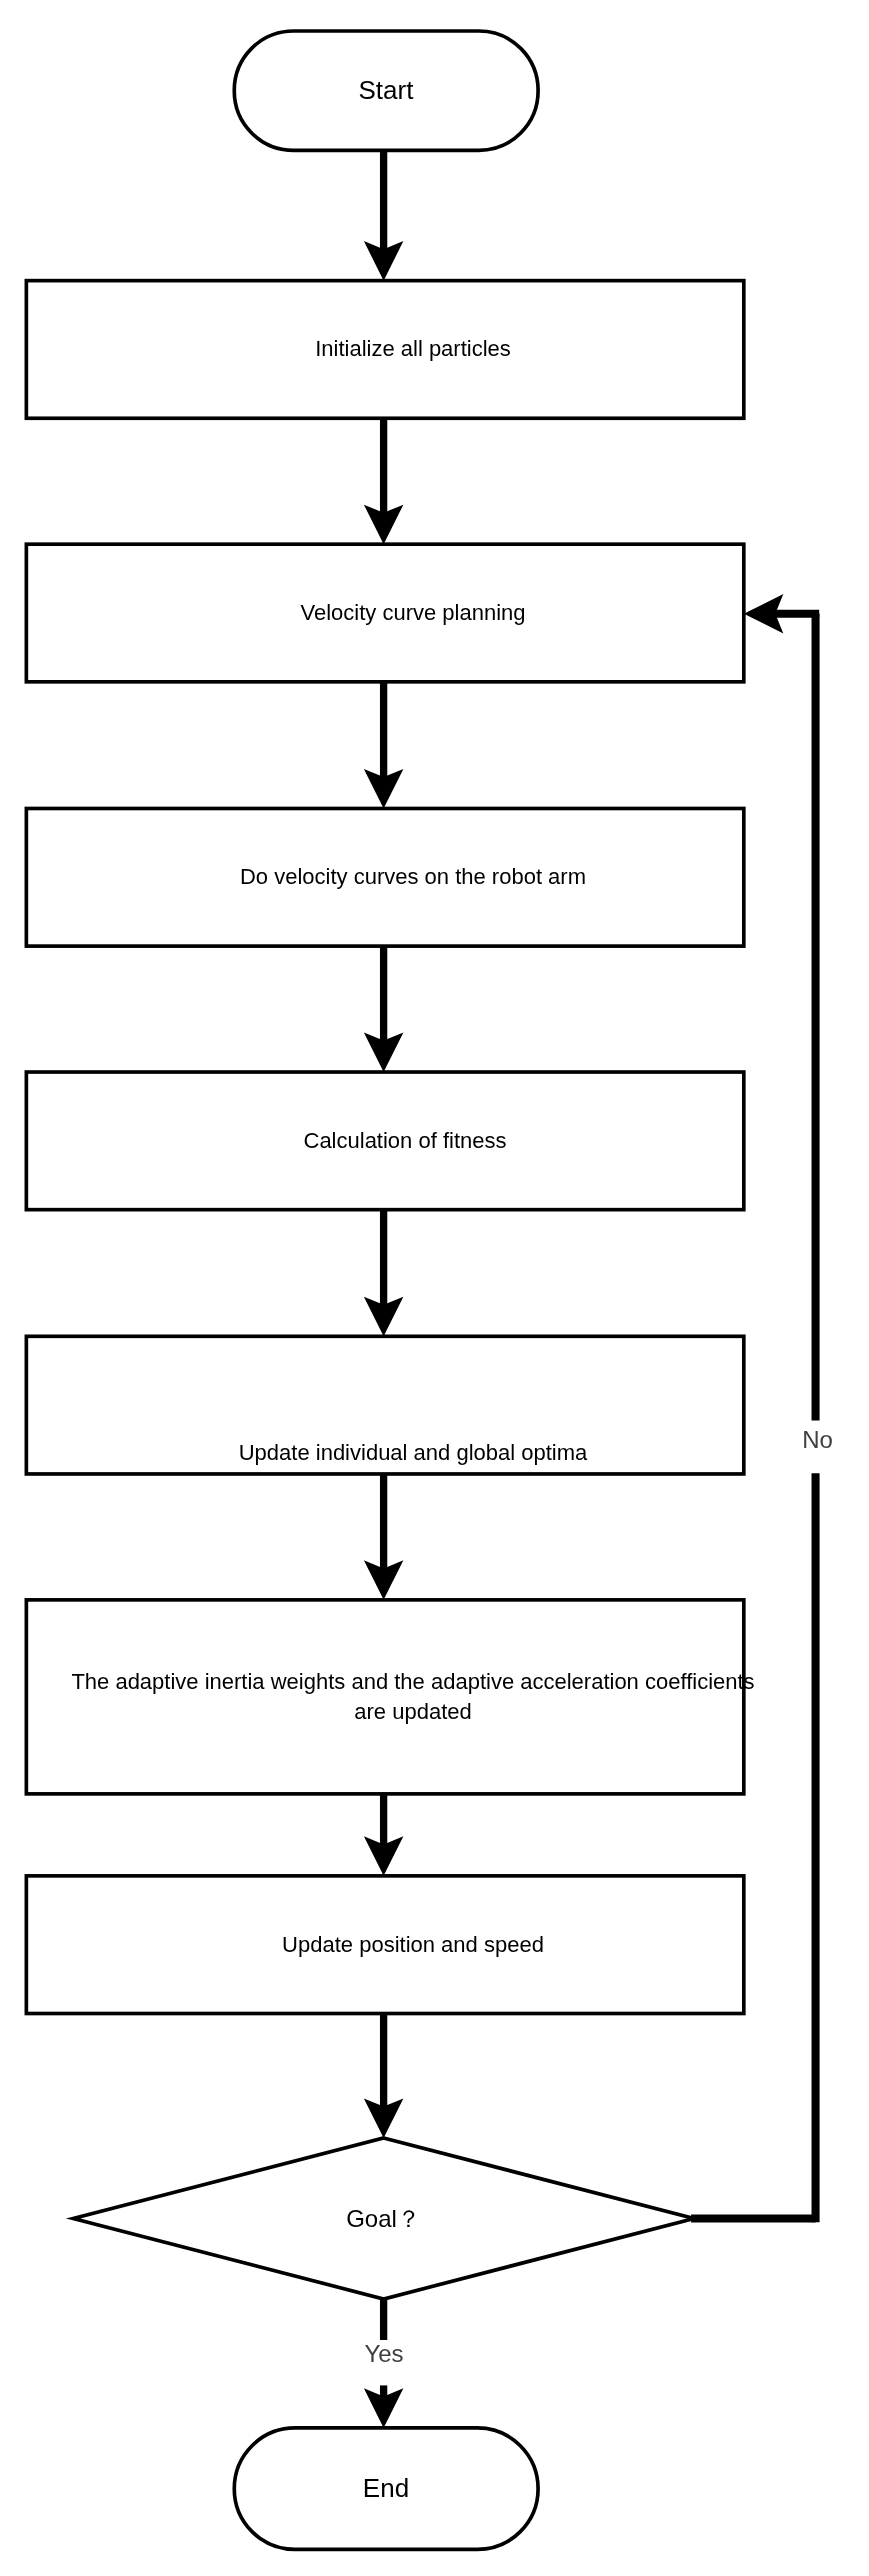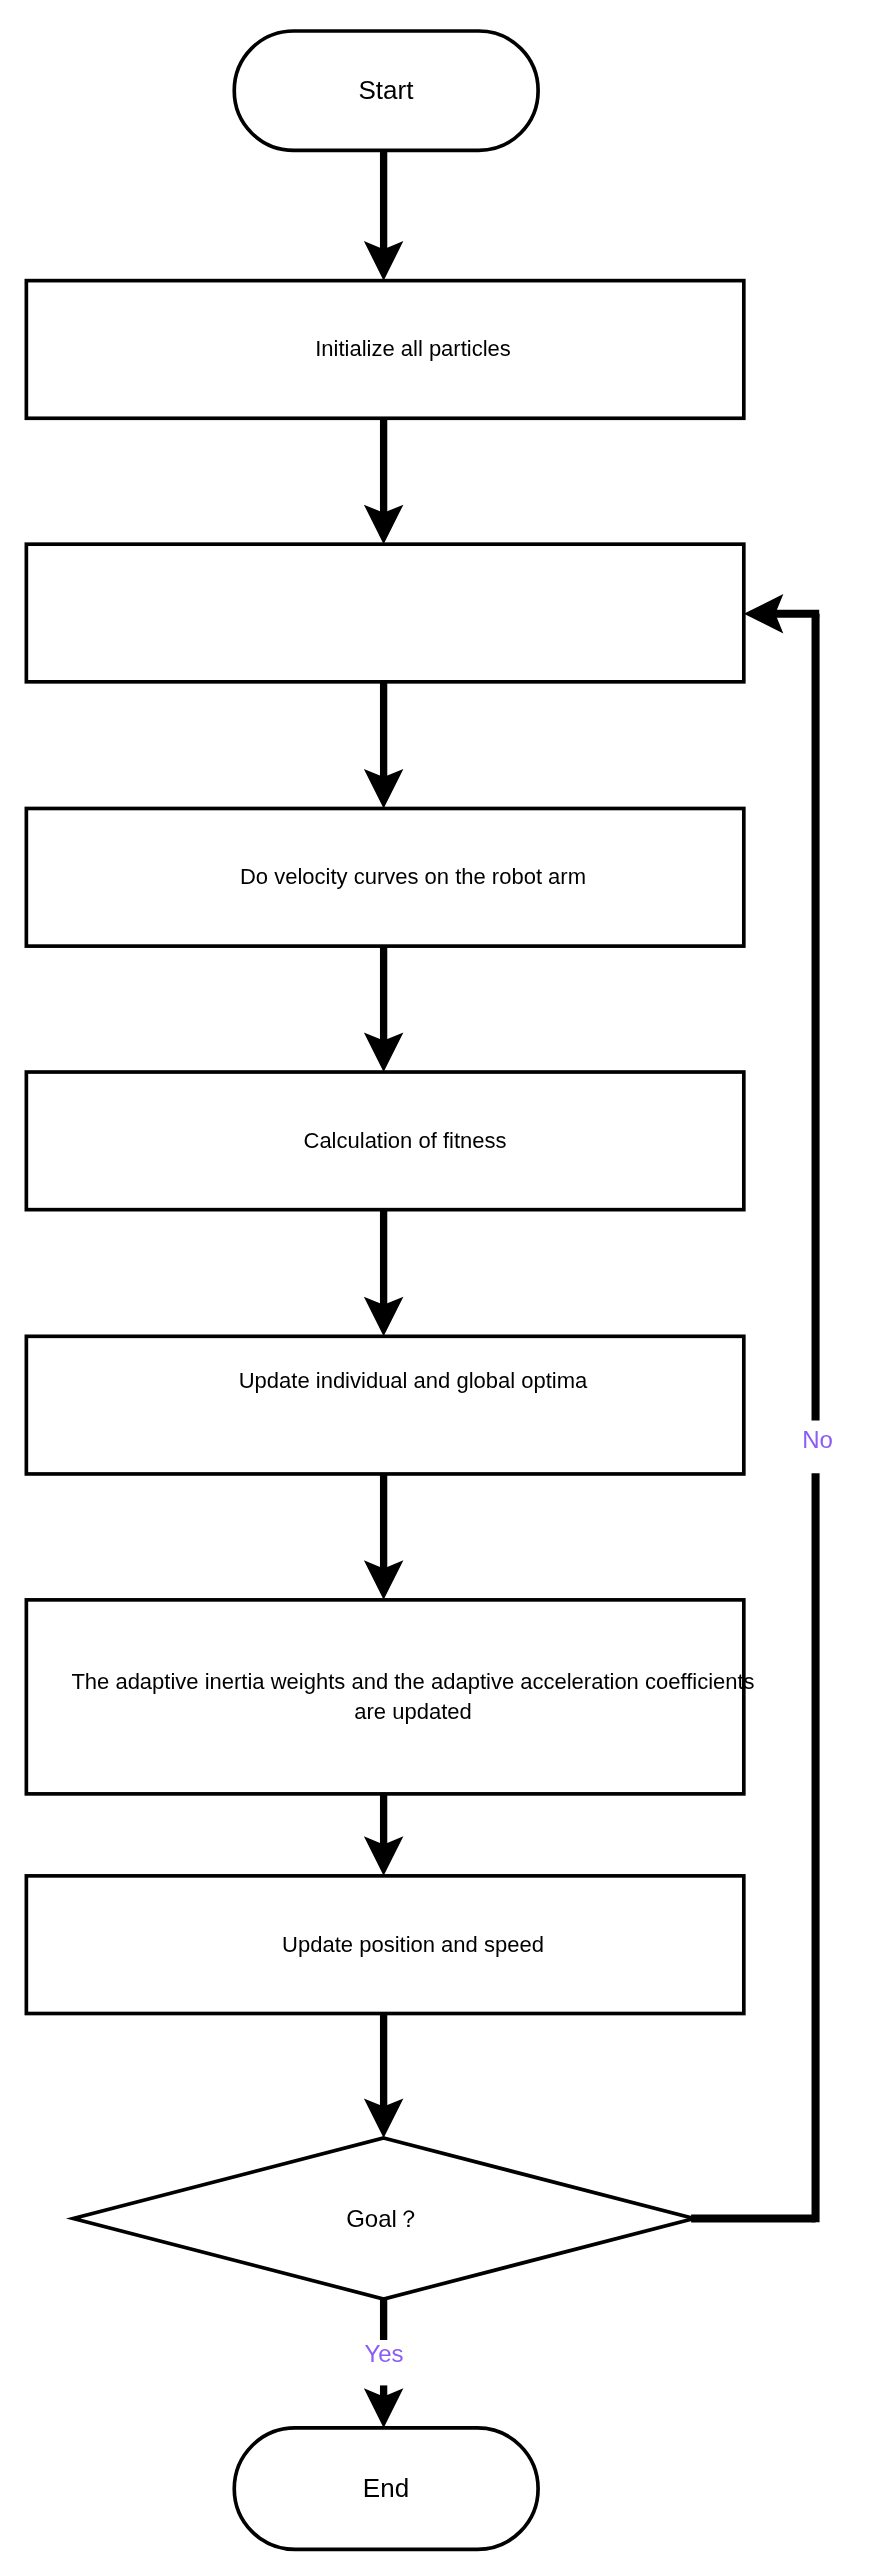--- a/index.html
+++ b/index.html
@@ -45,21 +45,21 @@
     line-height: 1.38;
     white-space: pre-line;
     pointer-events: none;
     -webkit-font-smoothing: antialiased;
   }
   .lbl-terminal { font-size: 26px; }
   .lbl-process  { font-size: 22px; margin-left: 28px; }
   .lbl-decision { font-size: 24px; }
   .edge-label {
     position: absolute;
-    color: #8b5cf6;
+    color: #404040;
     font-size: 24px;
     font-family: "Liberation Sans", "DejaVu Sans", sans-serif;
     text-align: center;
     background: #ffffff;
     line-height: 1;
     pointer-events: none;
   }
 </style>
 </head>
 <body>
@@ -144,26 +144,27 @@
       <line class="edge-line" x1="1119" y1="838" x2="1046" y2="838" stroke-width="11"></line>
       <polygon class="arrow-head" points="1016,838 1070,811 1059,838 1070,865"></polygon>
     </g>
 
   </svg>
 
   <div class="node-label lbl-terminal" style="left:234px; top:31px; width:304px; height:119px;">Start</div>
 
   <div class="node-label lbl-process" style="left:26px; top:280px; width:718px; height:138px;">Initialize all particles</div>
 
+  <div class="node-label lbl-process" style="left:26px; top:544px; width:718px; height:138px;">Velocity curve planning</div>
 
   <div class="node-label lbl-process" style="left:26px; top:808px; width:718px; height:138px;">Do velocity curves on the robot arm</div>
 
   <div class="node-label lbl-process" style="left:18px; top:1072px; width:718px; height:138px;">Calculation of fitness</div>
 
-  <div class="node-label lbl-process" style="left:26px; top:1312px; width:718px; height:138px;">Update individual and global optima</div>
+  <div class="node-label lbl-process" style="left:26px; top:1384px; width:718px; height:138px;">Update individual and global optima</div>
 
   <div class="node-label lbl-process" style="left:41px; top:1600px; width:688px; height:194px;">The adaptive inertia weights and the adaptive acceleration coefficients are updated</div>
 
   <div class="node-label lbl-process" style="left:26px; top:1876px; width:718px; height:138px;">Update position and speed</div>
 
   <div class="node-label lbl-decision" style="left:208px; top:2178px; width:351px; height:81px;">Goal？</div>
 
   <div class="node-label lbl-terminal" style="left:234px; top:2428px; width:304px; height:122px;">End</div>
 
   <div class="edge-label" style="left:794px; top:1426px; width:47px; padding:1.5px 0;">No</div>

